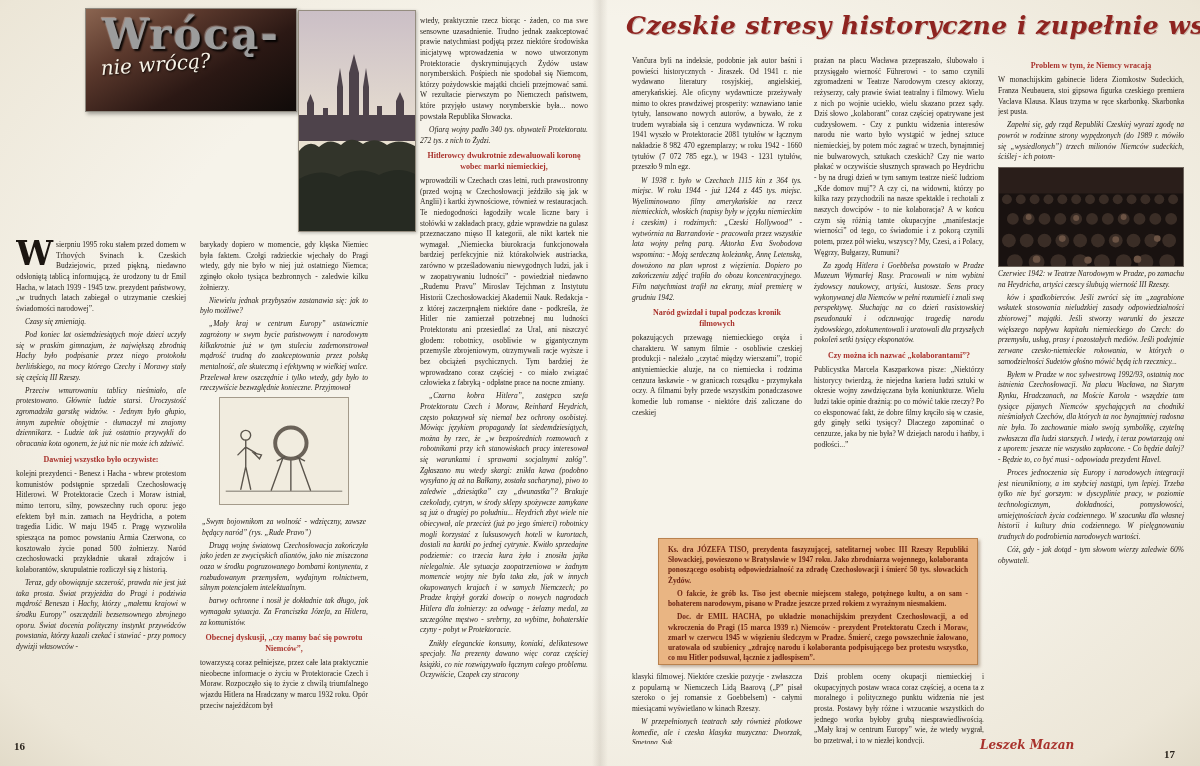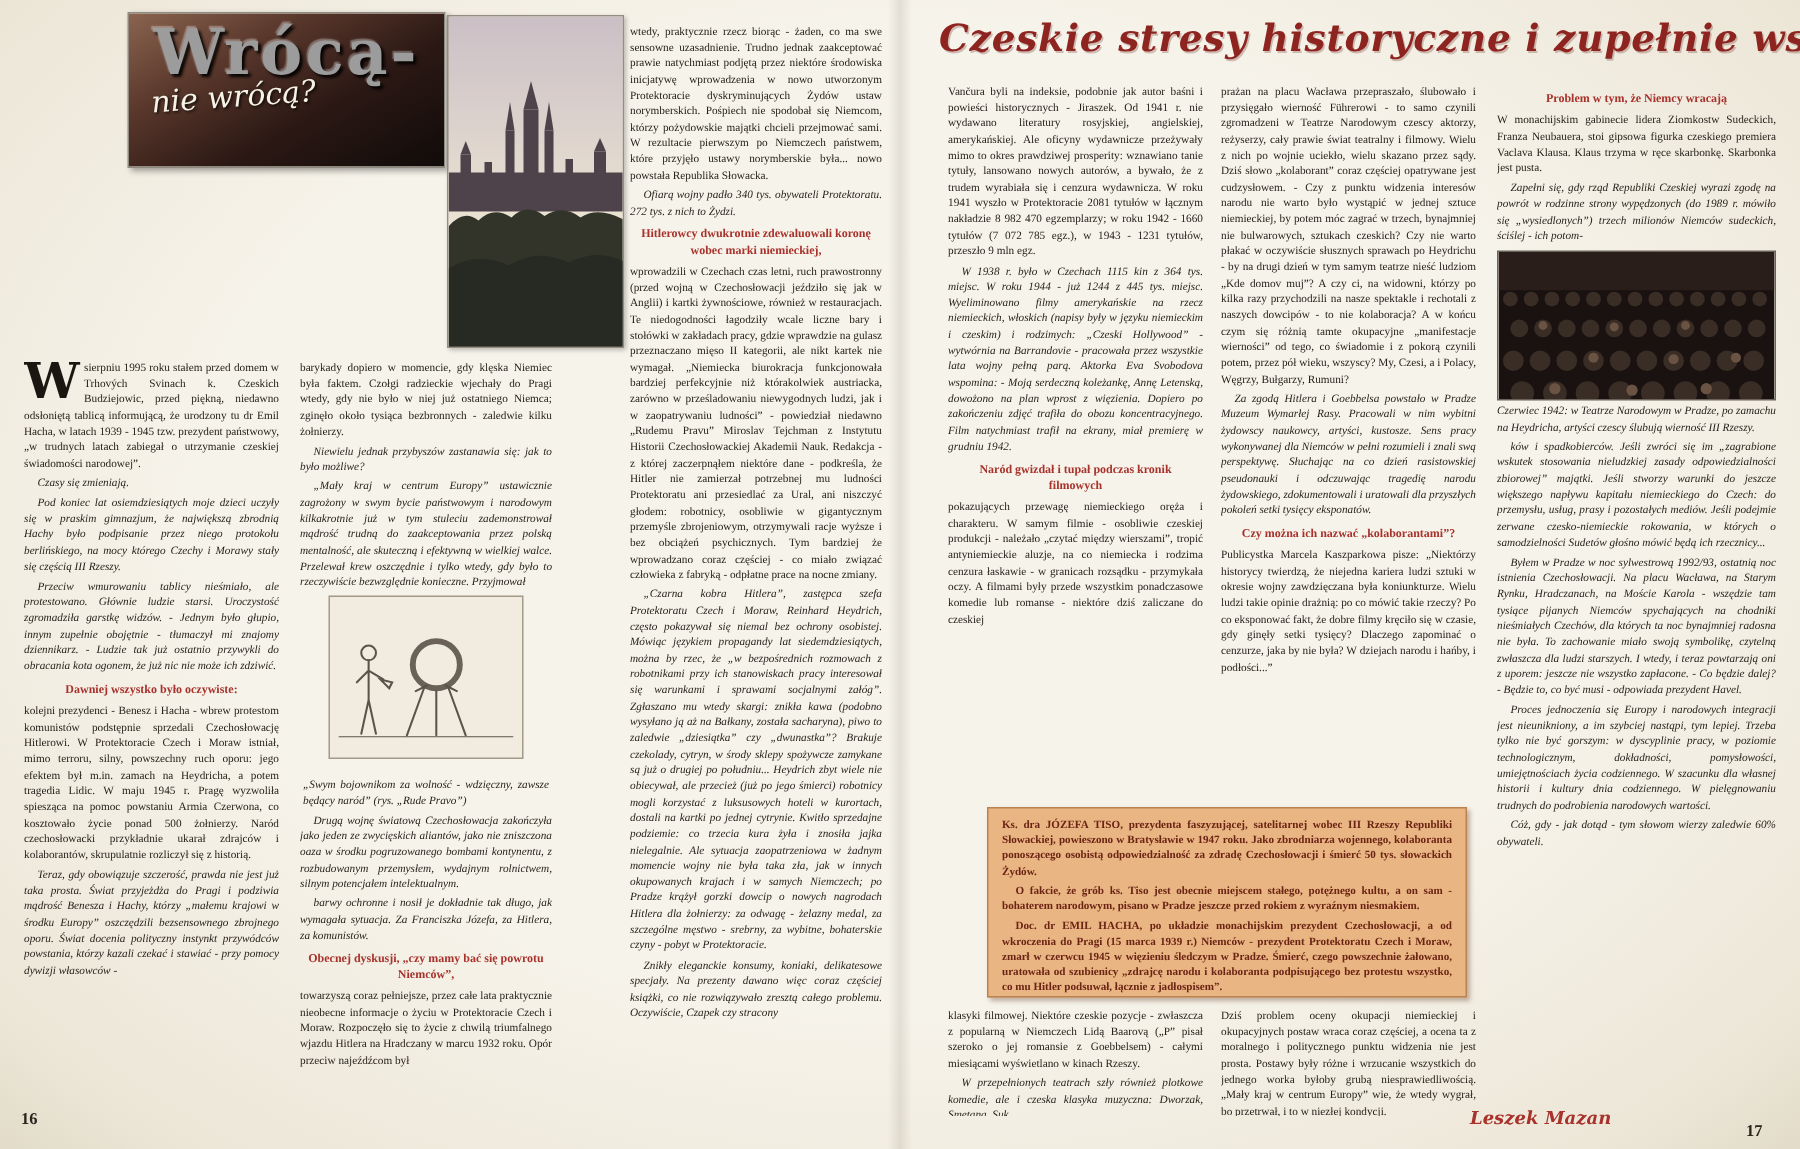--- a/index.html
+++ b/index.html
@@ -182,21 +182,21 @@
     <h3 class="red-h">Obecnej dyskusji, „czy mamy bać się powrotu Niemców”,</h3>
     <p>towarzyszą coraz pełniejsze, przez całe lata praktycznie nieobecne informacje o życiu w Protektoracie Czech i Moraw. Rozpoczęło się to życie z chwilą triumfalnego wjazdu Hitlera na Hradczany w marcu 1932 roku. Opór przeciw najeźdźcom był</p>
   </div>
 
   <div class="coltext lcol3">
     <p>wtedy, praktycznie rzecz biorąc - żaden, co ma swe sensowne uzasadnienie. Trudno jednak zaakceptować prawie natychmiast podjętą przez niektóre środowiska inicjatywę wprowadzenia w nowo utworzonym Protektoracie dyskryminujących Żydów ustaw norymberskich. Pośpiech nie spodobał się Niemcom, którzy pożydowskie majątki chcieli przejmować sami. W rezultacie pierwszym po Niemczech państwem, które przyjęło ustawy norymberskie była... nowo powstała Republika Słowacka.</p>
     <p>Ofiarą wojny padło 340 tys. obywateli Protektoratu. 272 tys. z nich to Żydzi.</p>
     <h3 class="red-h">Hitlerowcy dwukrotnie zdewaluowali koronę wobec marki niemieckiej,</h3>
     <p>wprowadzili w Czechach czas letni, ruch prawostronny (przed wojną w Czechosłowacji jeździło się jak w Anglii) i kartki żywnościowe, również w restauracjach. Te niedogodności łagodziły wcale liczne bary i stołówki w zakładach pracy, gdzie wprawdzie na gulasz przeznaczano mięso II kategorii, ale nikt kartek nie wymagał. „Niemiecka biurokracja funkcjonowała bardziej perfekcyjnie niż którakolwiek austriacka, zarówno w prześladowaniu niewygodnych ludzi, jak i w zaopatrywaniu ludności” - powiedział niedawno „Rudemu Pravu” Miroslav Tejchman z Instytutu Historii Czechosłowackiej Akademii Nauk. Redakcja - z której zaczerpnąłem niektóre dane - podkreśla, że Hitler nie zamierzał potrzebnej mu ludności Protektoratu ani przesiedlać za Ural, ani niszczyć głodem: robotnicy, osobliwie w gigantycznym przemyśle zbrojeniowym, otrzymywali racje wyższe i bez obciążeń psychicznych. Tym bardziej że wprowadzano coraz częściej - co miało związać człowieka z fabryką - odpłatne prace na nocne zmiany.</p>
     <p>„Czarna kobra Hitlera”, zastępca szefa Protektoratu Czech i Moraw, Reinhard Heydrich, często pokazywał się niemal bez ochrony osobistej. Mówiąc językiem propagandy lat siedemdziesiątych, można by rzec, że „w bezpośrednich rozmowach z robotnikami przy ich stanowiskach pracy interesował się warunkami i sprawami socjalnymi załóg”. Zgłaszano mu wtedy skargi: znikła kawa (podobno wysyłano ją aż na Bałkany, została sacharyna), piwo to zaledwie „dziesiątka” czy „dwunastka”? Brakuje czekolady, cytryn, w środy sklepy spożywcze zamykane są już o drugiej po południu... Heydrich zbyt wiele nie obiecywał, ale przecież (już po jego śmierci) robotnicy mogli korzystać z luksusowych hoteli w kurortach, dostali na kartki po jednej cytrynie. Kwitło sprzedajne podziemie: co trzecia kura żyła i znosiła jajka nielegalnie. Ale sytuacja zaopatrzeniowa w żadnym momencie wojny nie była taka zła, jak w innych okupowanych krajach i w samych Niemczech; po Pradze krążył gorzki dowcip o nowych nagrodach Hitlera dla żołnierzy: za odwagę - żelazny medal, za szczególne męstwo - srebrny, za wybitne, bohaterskie czyny - pobyt w Protektoracie.</p>
-    <p>Znikły eleganckie konsumy, koniaki, delikatesowe specjały. Na prezenty dawano więc coraz częściej książki, co nie rozwiązywało zresztą całego problemu. Oczywiście, Czapek czy stracony</p>
+    <p>Znikły eleganckie konsumy, koniaki, delikatesowe specjały. Na prezenty dawano więc coraz częściej książki, co nie rozwiązywało łącznym całego problemu. Oczywiście, Czapek czy stracony</p>
   </div>
 
   <div class="pageno pageno-left">16</div>
 
   <div class="fold"></div>
 
   <div class="r-title">Czeskie stresy historyczne i zupełnie współczesne</div>
 
   <div class="coltext rcol1a">
     <p>Vančura byli na indeksie, podobnie jak autor baśni i powieści historycznych - Jiraszek. Od 1941 r. nie wydawano literatury rosyjskiej, angielskiej, amerykańskiej. Ale oficyny wydawnicze przeżywały mimo to okres prawdziwej prosperity: wznawiano tanie tytuły, lansowano nowych autorów, a bywało, że z trudem wyrabiała się i cenzura wydawnicza. W roku 1941 wyszło w Protektoracie 2081 tytułów w łącznym nakładzie 8 982 470 egzemplarzy; w roku 1942 - 1660 tytułów (7 072 785 egz.), w 1943 - 1231 tytułów, przeszło 9 mln egz.</p>

